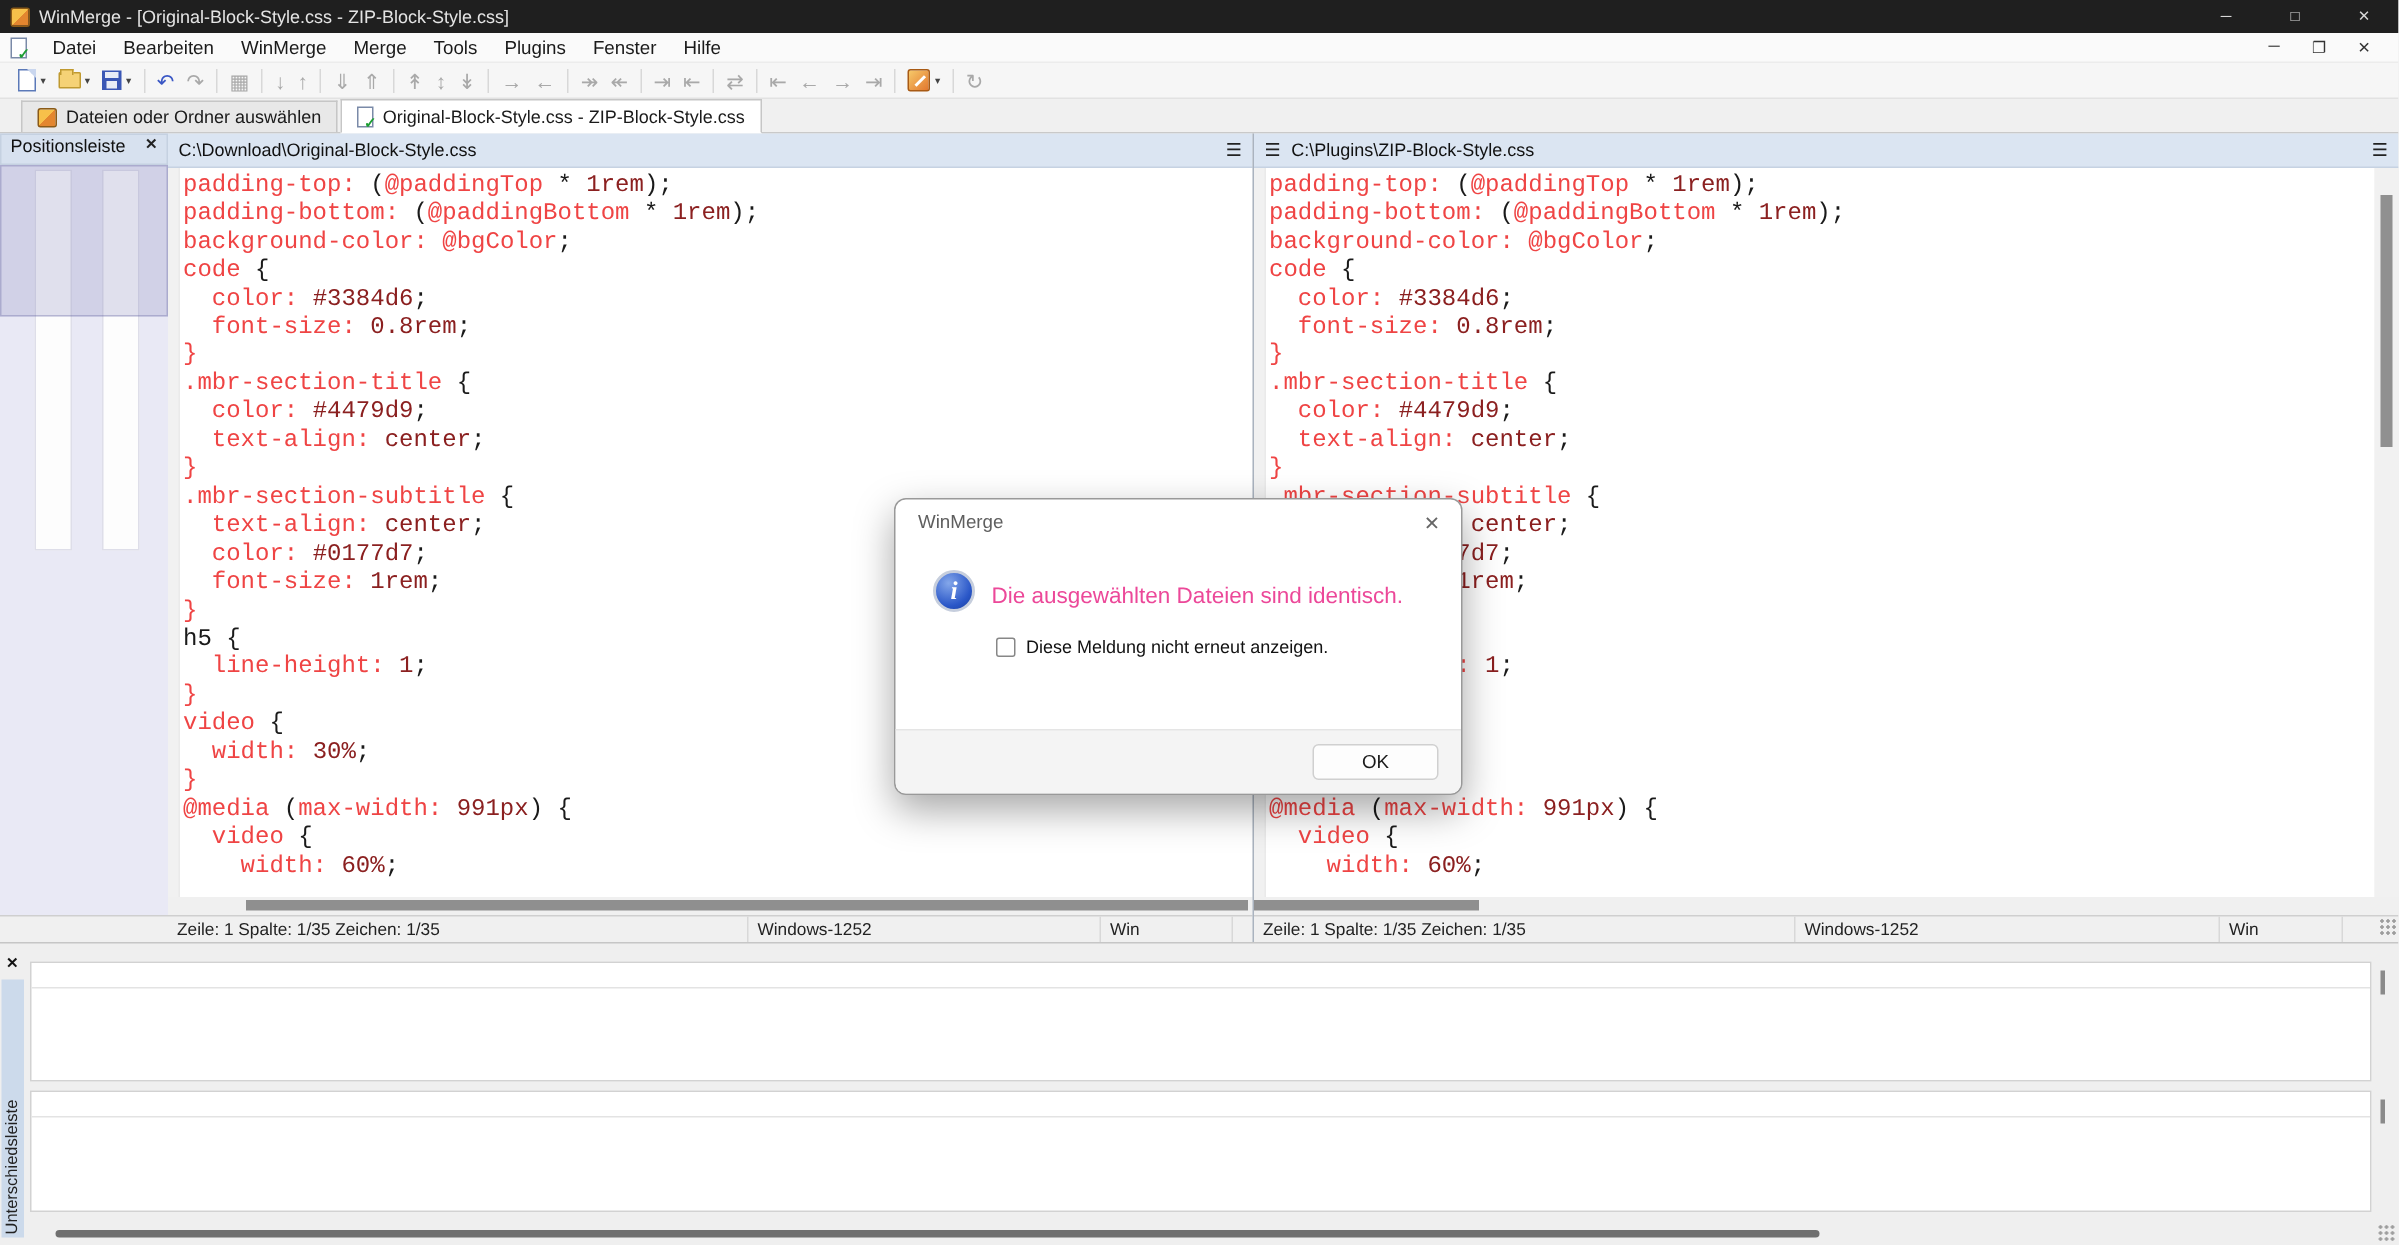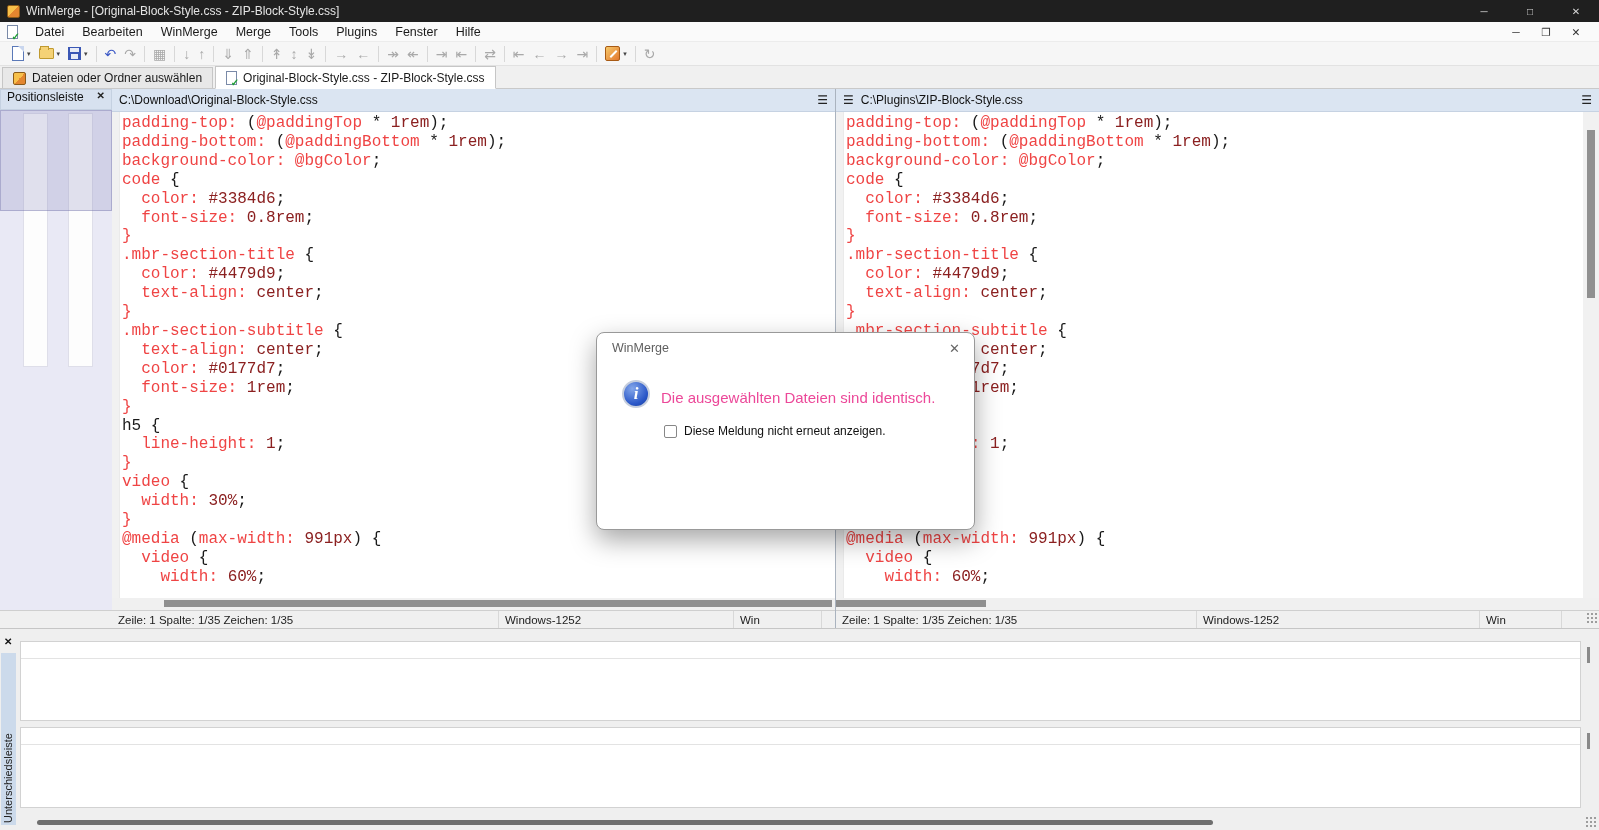--- a/index.html
+++ b/index.html
@@ -44,21 +44,21 @@
   .ic-floppy { width:13px; height:13px; background:#3a57b5; position:relative; }
   .ic-floppy::before { content:""; position:absolute; left:2px; top:1px; width:9px; height:4px; background:#e8ecf6; }
   .ic-floppy::after { content:""; position:absolute; left:3px; bottom:1px; width:7px; height:5px; background:#e8ecf6; }
   .ic-wrench { width:15px; height:15px; border:1px solid #a85a14; border-radius:2px;
                background:linear-gradient(135deg,#f6c96a, #e2772e); position:relative; }
   .ic-wrench::before { content:""; position:absolute; left:3px; top:6px; width:9px; height:2px;
                        background:#fff; transform:rotate(-45deg); }
 
   
   .tabbar { position:absolute; left:0; top:66px; width:100%; height:23px; background:#f0f0f0;
-            display:flex; align-items:flex-end; padding-left:2px; border-bottom:1px solid #c9c9c9; }
+            display:flex; align-items:flex-end; padding-left:14px; border-bottom:1px solid #c9c9c9; }
   .tab { height:21px; display:flex; align-items:center; gap:6px; padding:0 10px; font-size:12px; color:#1a1a1a;
          background:#e8e8e8; border:1px solid #c6c6c6; border-bottom:none; margin-right:2px; white-space:nowrap; }
   .tab.active { background:#fff; height:23px; margin-bottom:-1px; border-bottom:1px solid #fff; }
 
   
   .location-pane { position:absolute; left:0; top:89px; width:112px; height:521px; }
   .loc-header { height:21px; background:#d7e1ef; border:1px solid #c5d1e1; display:flex; align-items:flex-start;
                 padding:0 6px; font-size:12px; color:#111; }
   .loc-close { margin-left:auto; font-size:10px; font-weight:bold; color:#222; }
   .loc-body { position:absolute; left:0; top:21px; right:0; bottom:0; background:#e9e9f5; }
@@ -367,15 +367,18 @@
       <span class="dlg-close">✕</span>
     </div>
     <div class="dlg-body">
       <div class="dlg-icon">i</div>
       <div class="dlg-msg">Die ausgewählten Dateien sind identisch.</div>
       <div class="dlg-check">
         <span class="checkbox"></span>
         <span>Diese Meldung nicht erneut anzeigen.</span>
       </div>
     </div>
+    <div class="dlg-footer">
+      <div class="ok-btn">OK</div>
+    </div>
   </div>
 
 </div>
 
 </body></html>

